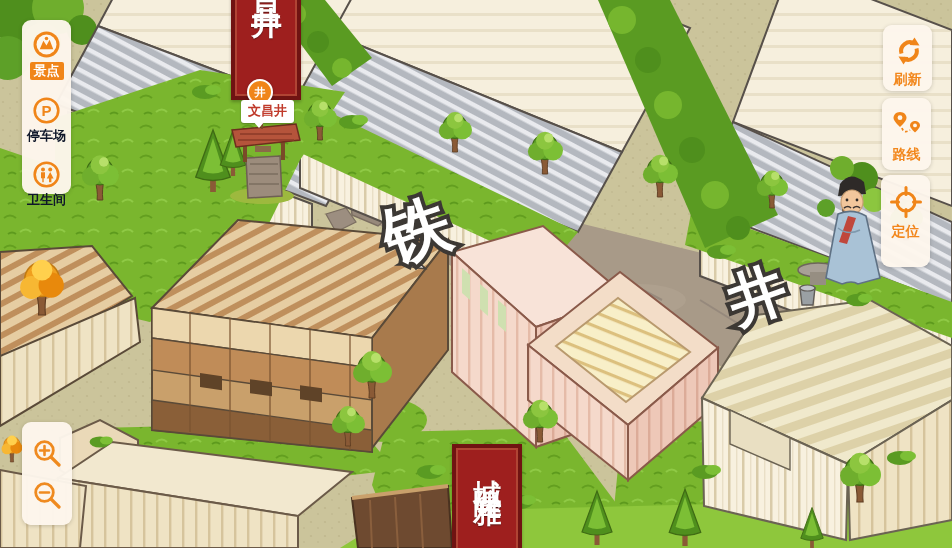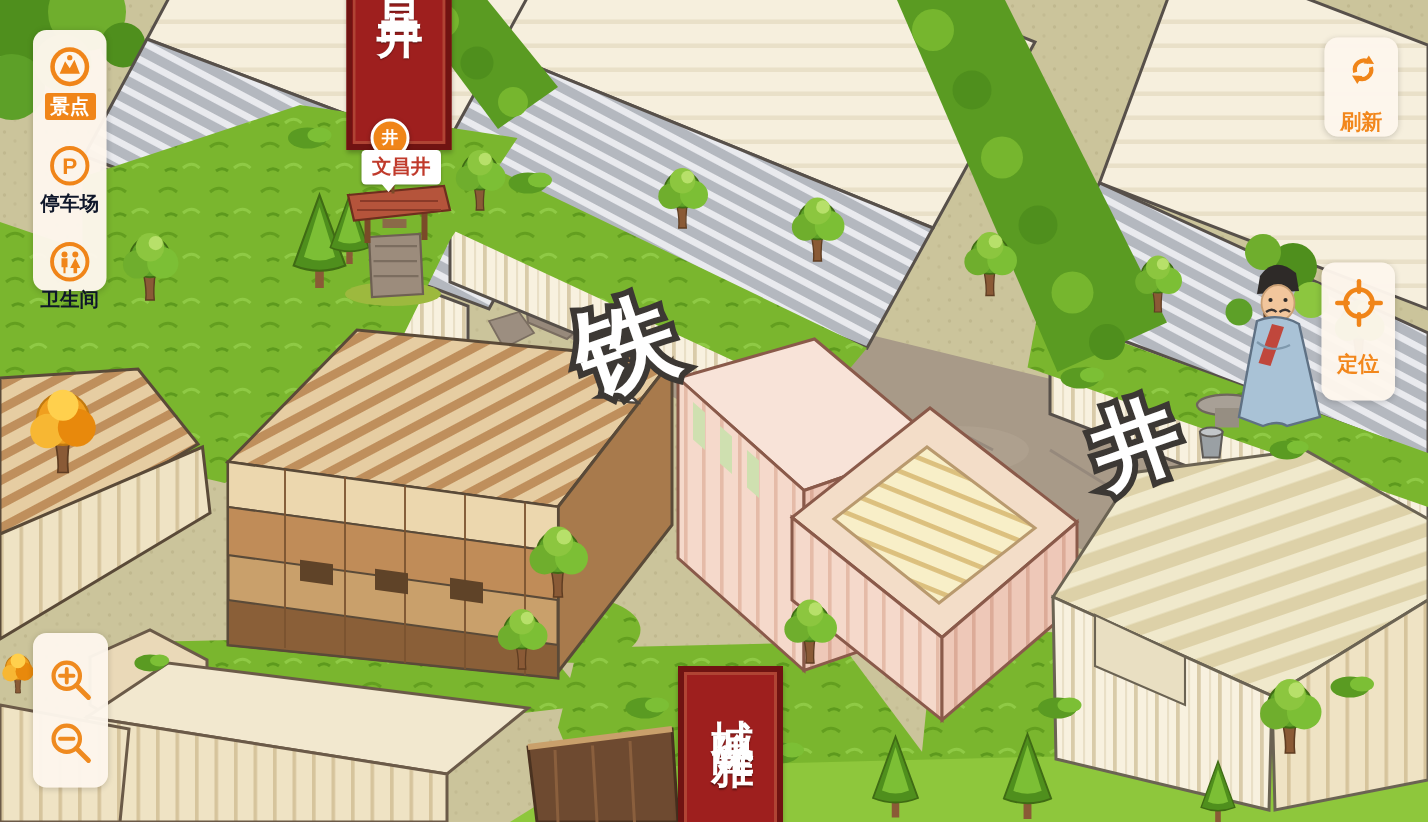--- a/index.html
+++ b/index.html
@@ -36,21 +36,21 @@
   .card{position:absolute;background:rgba(253,246,236,.97);border-radius:9px;
         box-shadow:0 1px 4px rgba(0,0,0,.18);}
   .sidebar{left:22px;top:20px;width:49px;height:174px;display:flex;flex-direction:column;
         align-items:center;padding-top:11px;box-sizing:border-box;}
   .side-item{display:flex;flex-direction:column;align-items:center;margin-bottom:17px;cursor:pointer;}
   .side-item .lbl{margin-top:4px;font-size:13px;font-weight:bold;color:#0f172a;
         white-space:nowrap;line-height:16px;}
   .side-item.selected .lbl{background:#f08519;color:#fff;border-radius:2px;padding:1px 4px;}
   .rightbtn{width:49px;display:flex;flex-direction:column;align-items:center;
         padding-top:11px;box-sizing:border-box;cursor:pointer;}
-  .rightbtn .lbl{margin-top:16px;font-size:14px;font-weight:bold;color:#f2871c;}
+  .rightbtn .lbl{margin-top:5px;font-size:14px;font-weight:bold;color:#f2871c;}
   .btn-refresh{left:883px;top:25px;height:66px;}
   .btn-route{left:882px;top:98px;height:72px;}
   .btn-locate{left:881px;top:175px;height:92px;}
   .zoomcard{left:22px;top:422px;width:50px;height:103px;display:flex;flex-direction:column;
         align-items:center;justify-content:center;gap:14px;}
   .zoombtn{cursor:pointer;line-height:0;}
 
   
   .street-text{fill:#fff;stroke:#3c3834;stroke-width:8px;paint-order:stroke;
         font-weight:bold;font-family:"DejaVu Sans","Liberation Sans",sans-serif;}
@@ -374,20 +374,30 @@
 
   <div class="card rightbtn btn-refresh">
     <svg width="30" height="30" viewBox="0 0 30 30">
       <path d="M8.5,17.5 A8.8,8.8 0 0 1 21.5,7.5" stroke="#f08519" stroke-width="4" fill="none"></path>
       <polygon points="21.5,1.5 26.5,9.5 16.5,9" fill="#f08519"></polygon>
       <path d="M23.5,12.5 A8.8,8.8 0 0 1 10.5,22.5" stroke="#f08519" stroke-width="4" fill="none"></path>
       <polygon points="10.5,28.5 5.5,20.5 15.5,21" fill="#f08519"></polygon>
     </svg>
     <span class="lbl">刷新</span>
   </div>
+  <div class="card rightbtn btn-route">
+    <svg width="32" height="32" viewBox="0 0 32 32">
+      <path d="M9,3 C13,3 15.5,5.8 15.5,9 C15.5,12.4 9,18 9,18 C9,18 2.5,12.4 2.5,9 C2.5,5.8 5,3 9,3 Z" fill="#f08519"></path>
+      <circle cx="9" cy="8.7" r="2.4" fill="#fdf6ec"></circle>
+      <path d="M24,12 C27,12 29,14.2 29,16.6 C29,19.2 24,23.5 24,23.5 C24,23.5 19,19.2 19,16.6 C19,14.2 21,12 24,12 Z" fill="#f08519"></path>
+      <circle cx="24" cy="16.4" r="1.9" fill="#fdf6ec"></circle>
+      <path d="M11,19 Q13,25 19,21" stroke="#f08519" stroke-width="1.8" stroke-dasharray="2.6 2.2" fill="none"></path>
+    </svg>
+    <span class="lbl">路线</span>
+  </div>
   <div class="card rightbtn btn-locate">
     <svg width="32" height="32" viewBox="0 0 32 32">
       <circle cx="16" cy="16" r="9" stroke="#f08519" stroke-width="3" fill="none"></circle>
       <g stroke="#f08519" stroke-width="3" stroke-linecap="round">
         <path d="M16,1.5 V8.5"></path>
           <path d="M16,23.5 V30.5"></path>
           <path d="M1.5,16 H8.5"></path>
           <path d="M23.5,16 H30.5"></path>
       </g>
     </svg>

